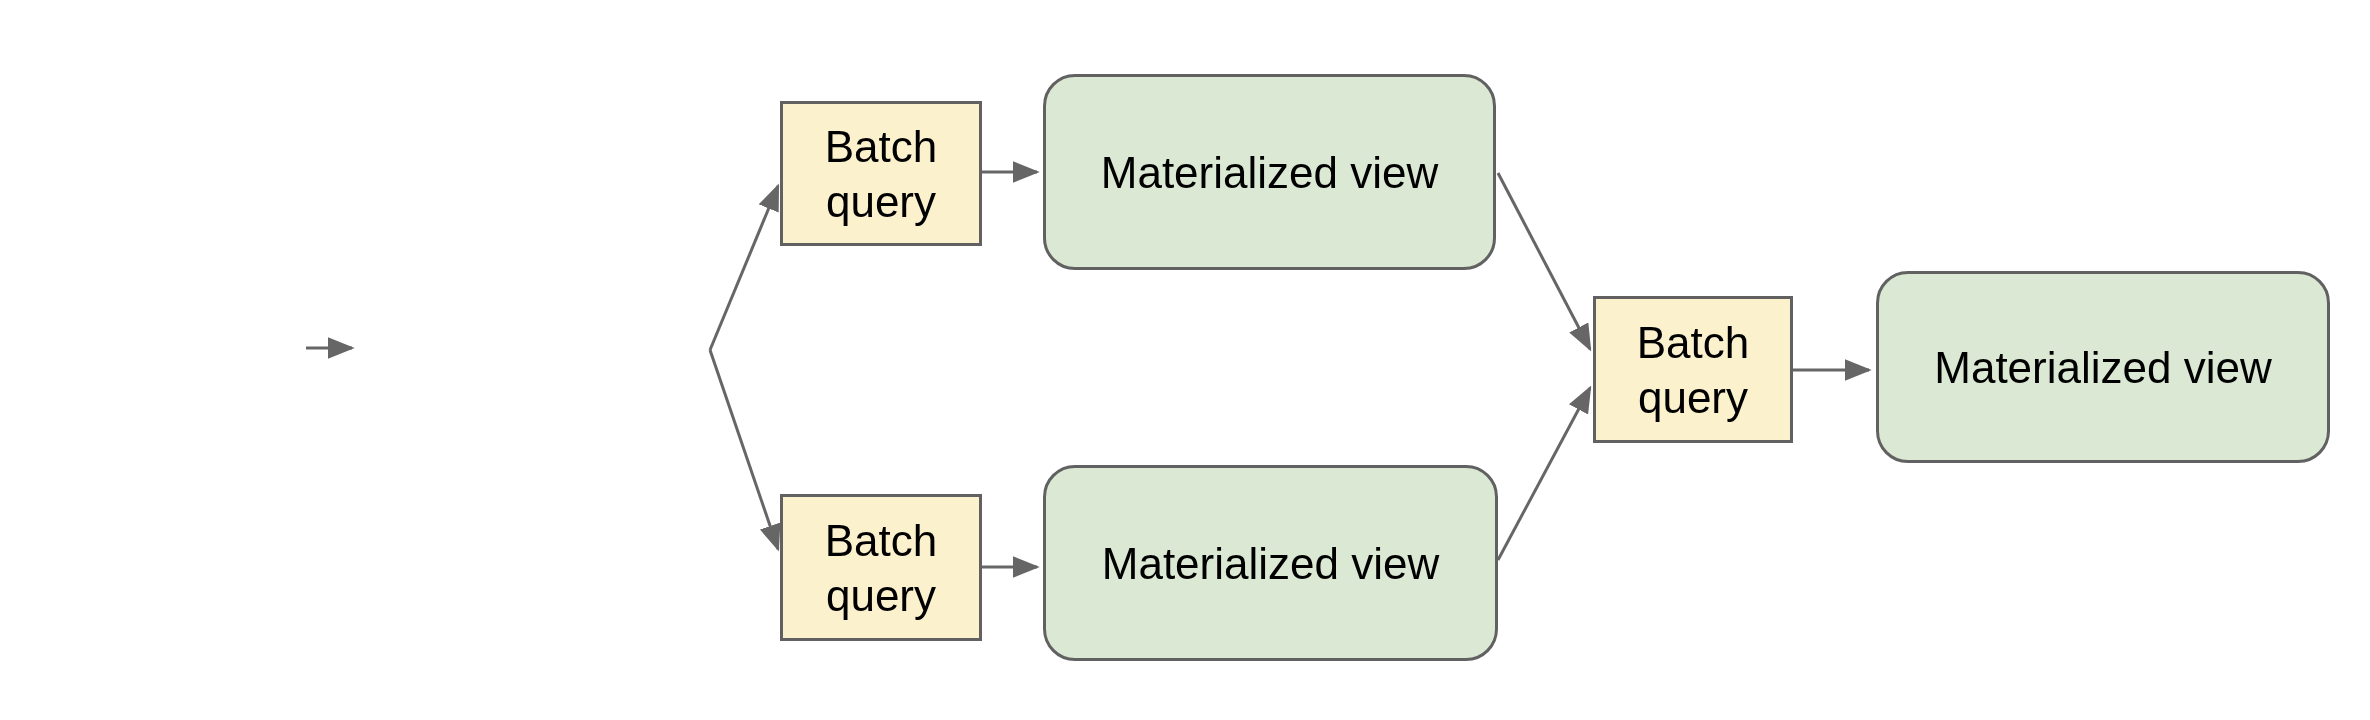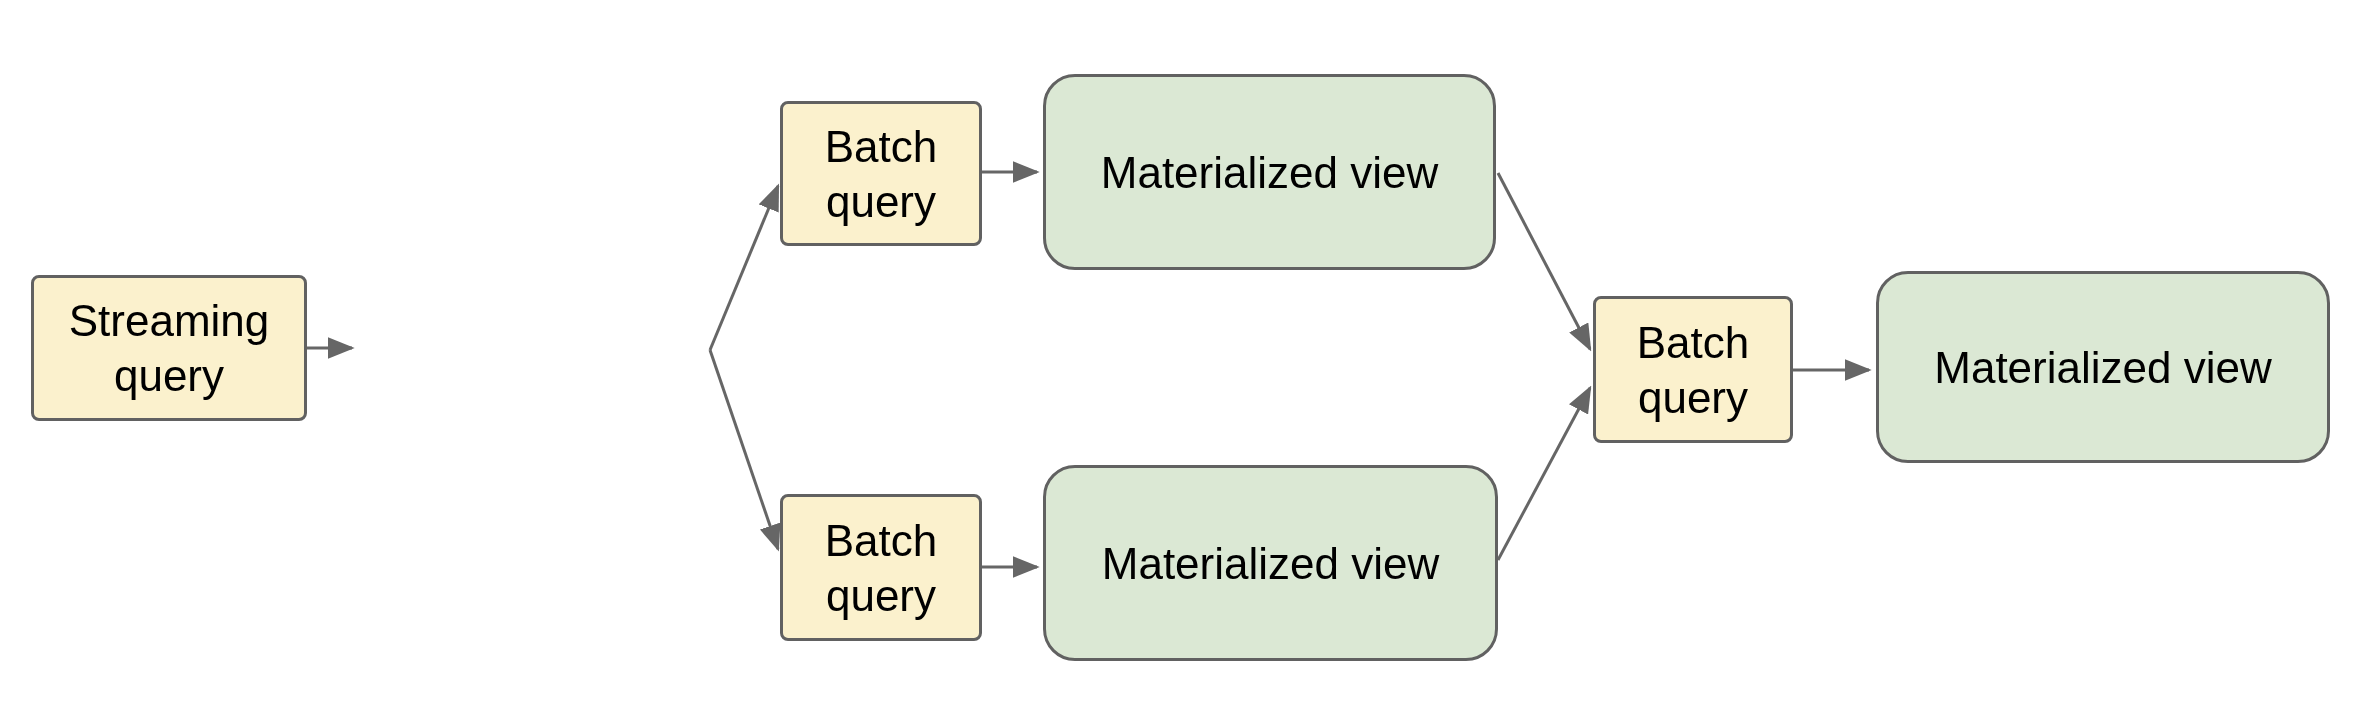--- a/index.html
+++ b/index.html
@@ -40,21 +40,21 @@
     justify-content: center;
     text-align: center;
     font-size: 44px;
     line-height: 1.25;
     color: var(--text, #000000);
     z-index: 1;
     padding: 4px 10px;
   }
   .node-query {
     background: var(--query-node-fill, #FBF1CD);
-    border-radius: 8px;
+    border-radius: 0;
   }
   .node-view {
     background: var(--view-node-fill, #DBE8D4);
     border-radius: 32px;
   }
 </style>
 </head>
 <body>
 
 <div class="canvas">
@@ -69,23 +69,20 @@
     <line class="edge" x1="306" y1="348" x2="352" y2="348" marker-end="url(#arrowhead)"></line>
     <line class="edge" x1="710" y1="350" x2="778" y2="186" marker-end="url(#arrowhead)"></line>
     <line class="edge" x1="710" y1="350" x2="778" y2="549" marker-end="url(#arrowhead)"></line>
     <line class="edge" x1="982" y1="172" x2="1037" y2="172" marker-end="url(#arrowhead)"></line>
     <line class="edge" x1="982" y1="567" x2="1037" y2="567" marker-end="url(#arrowhead)"></line>
     <line class="edge" x1="1498" y1="173" x2="1590" y2="349" marker-end="url(#arrowhead)"></line>
     <line class="edge" x1="1498" y1="560" x2="1590" y2="388" marker-end="url(#arrowhead)"></line>
     <line class="edge" x1="1793" y1="370" x2="1869" y2="370" marker-end="url(#arrowhead)"></line>
   </svg>
 
-  <div class="node node-query" style="left:31px; top:275px; width:276px; height:146px;">
-    <span>Streaming query</span>
-  </div>
 
 
   <div class="node node-query" style="left:780px; top:101px; width:202px; height:145px;">
     <span>Batch query</span>
   </div>
 
   <div class="node node-view" style="left:1043px; top:74px; width:453px; height:196px;">
     <span>Materialized view</span>
   </div>
 

